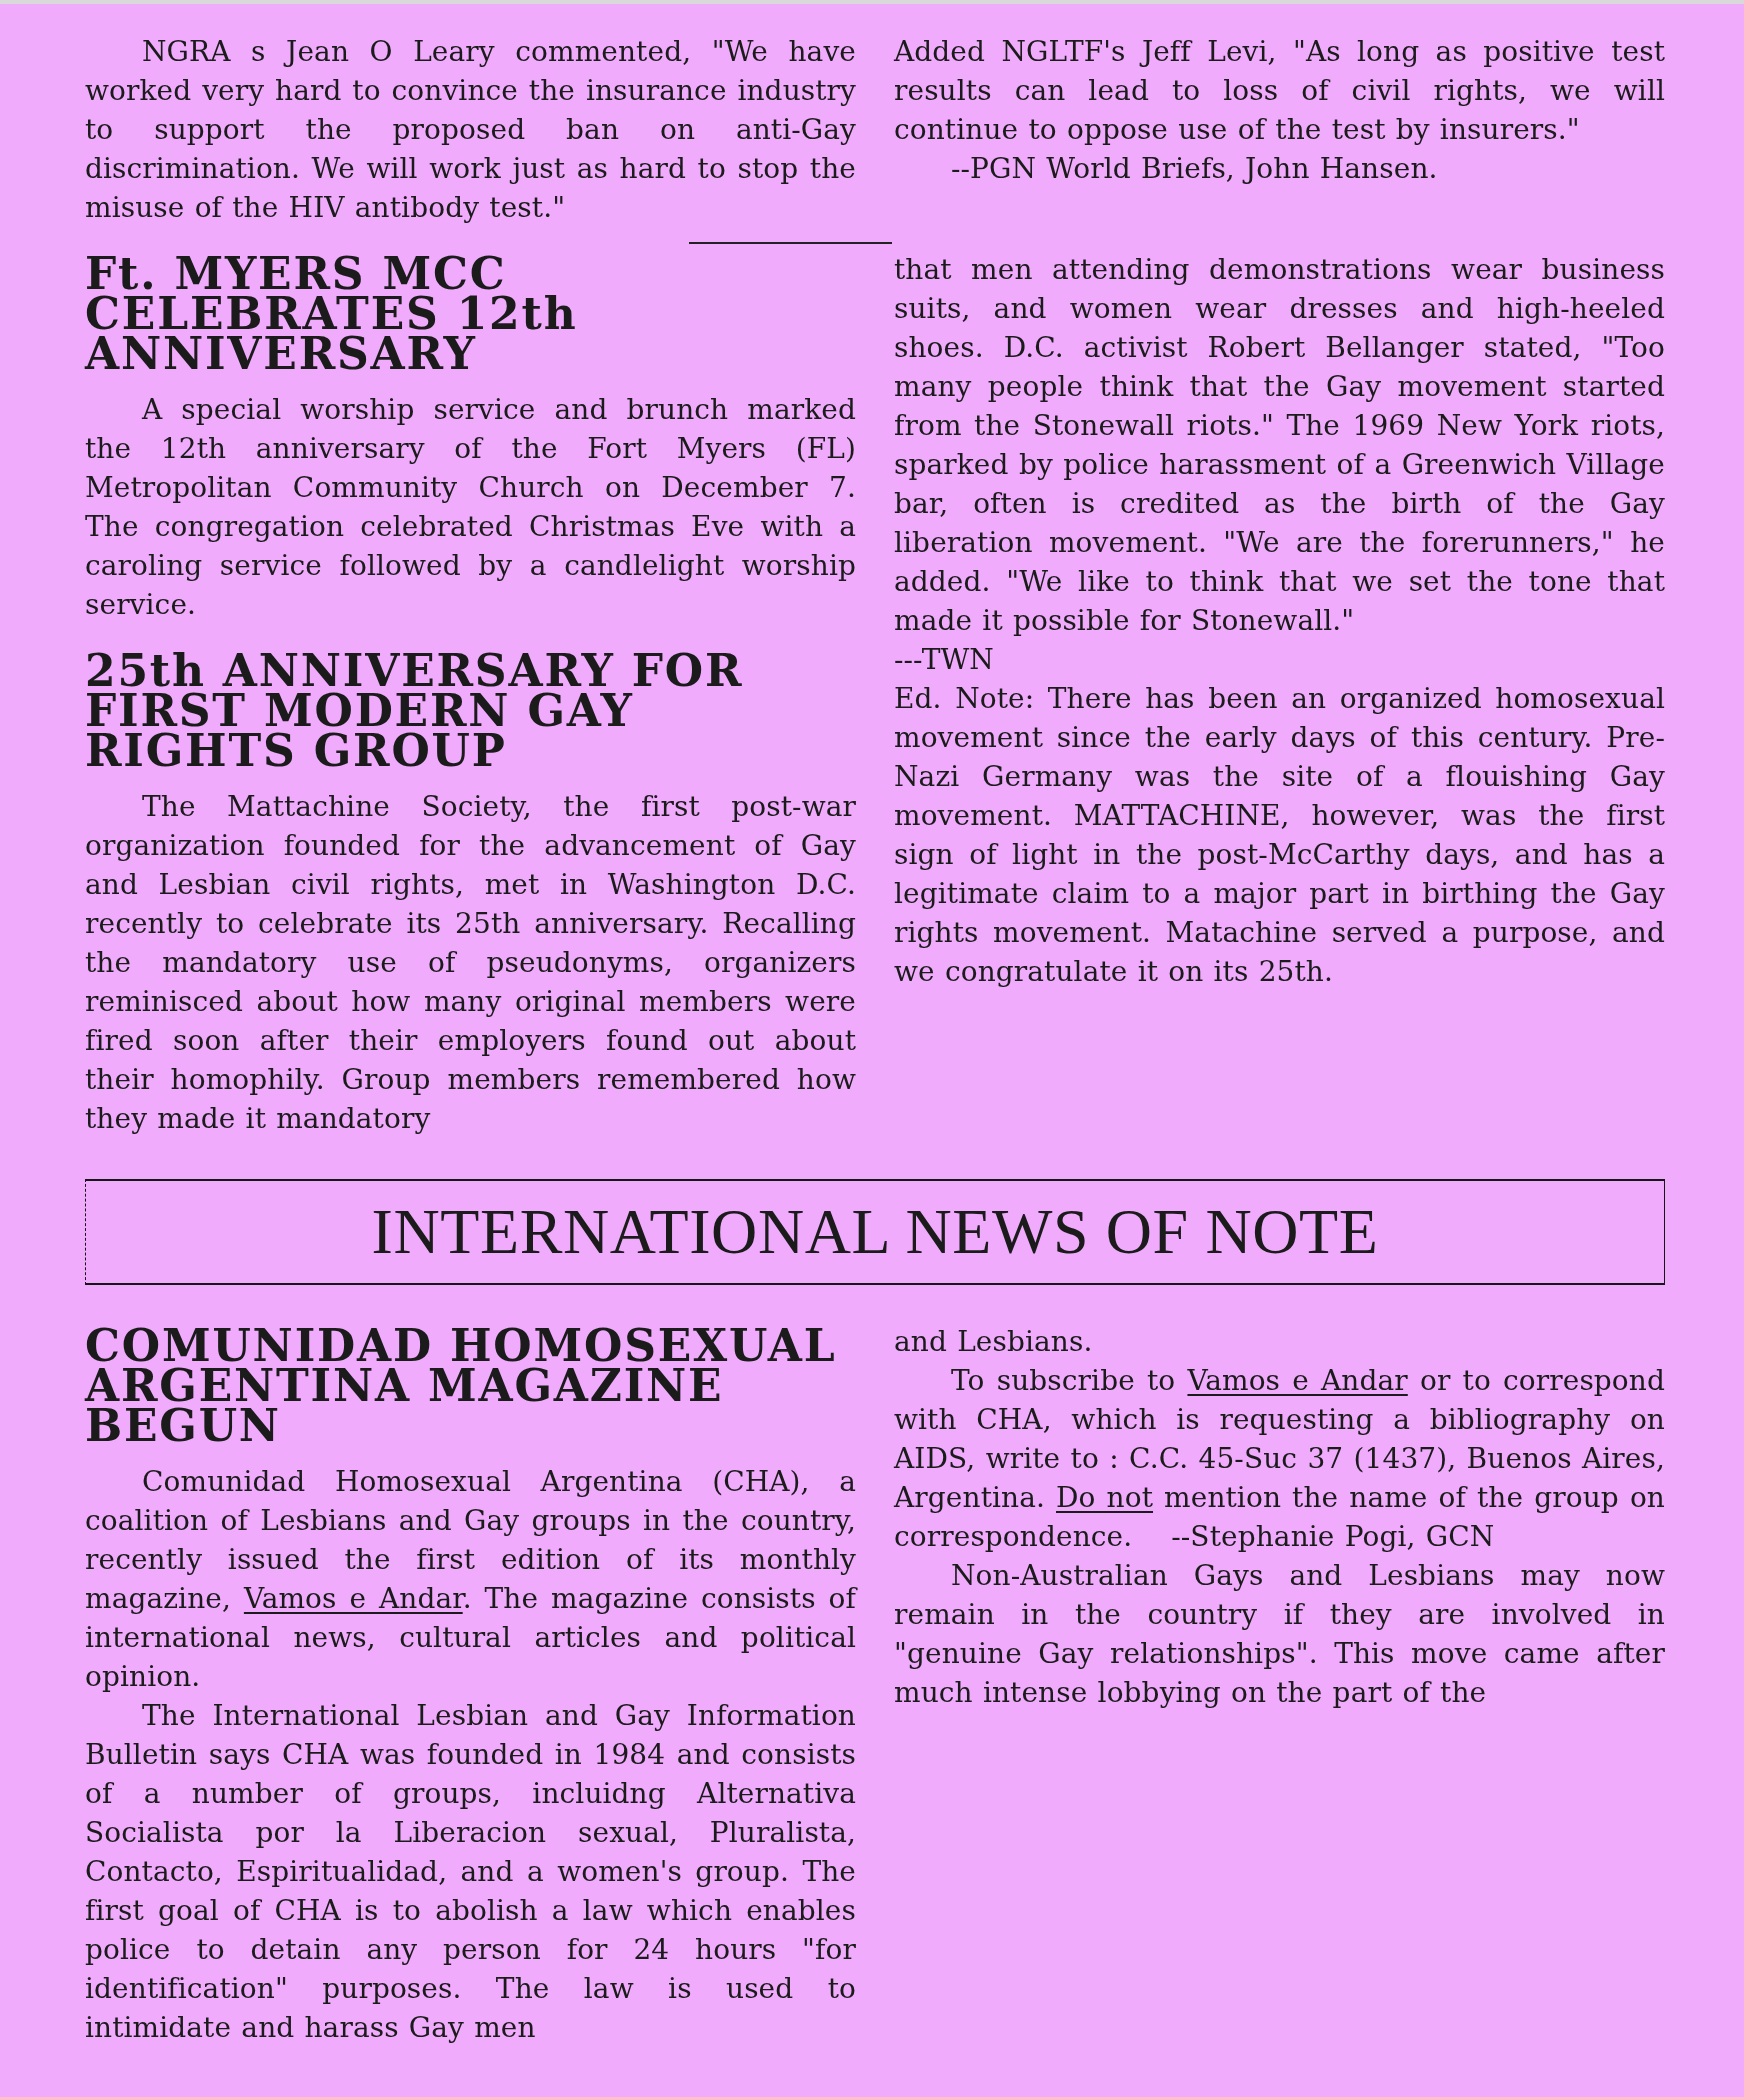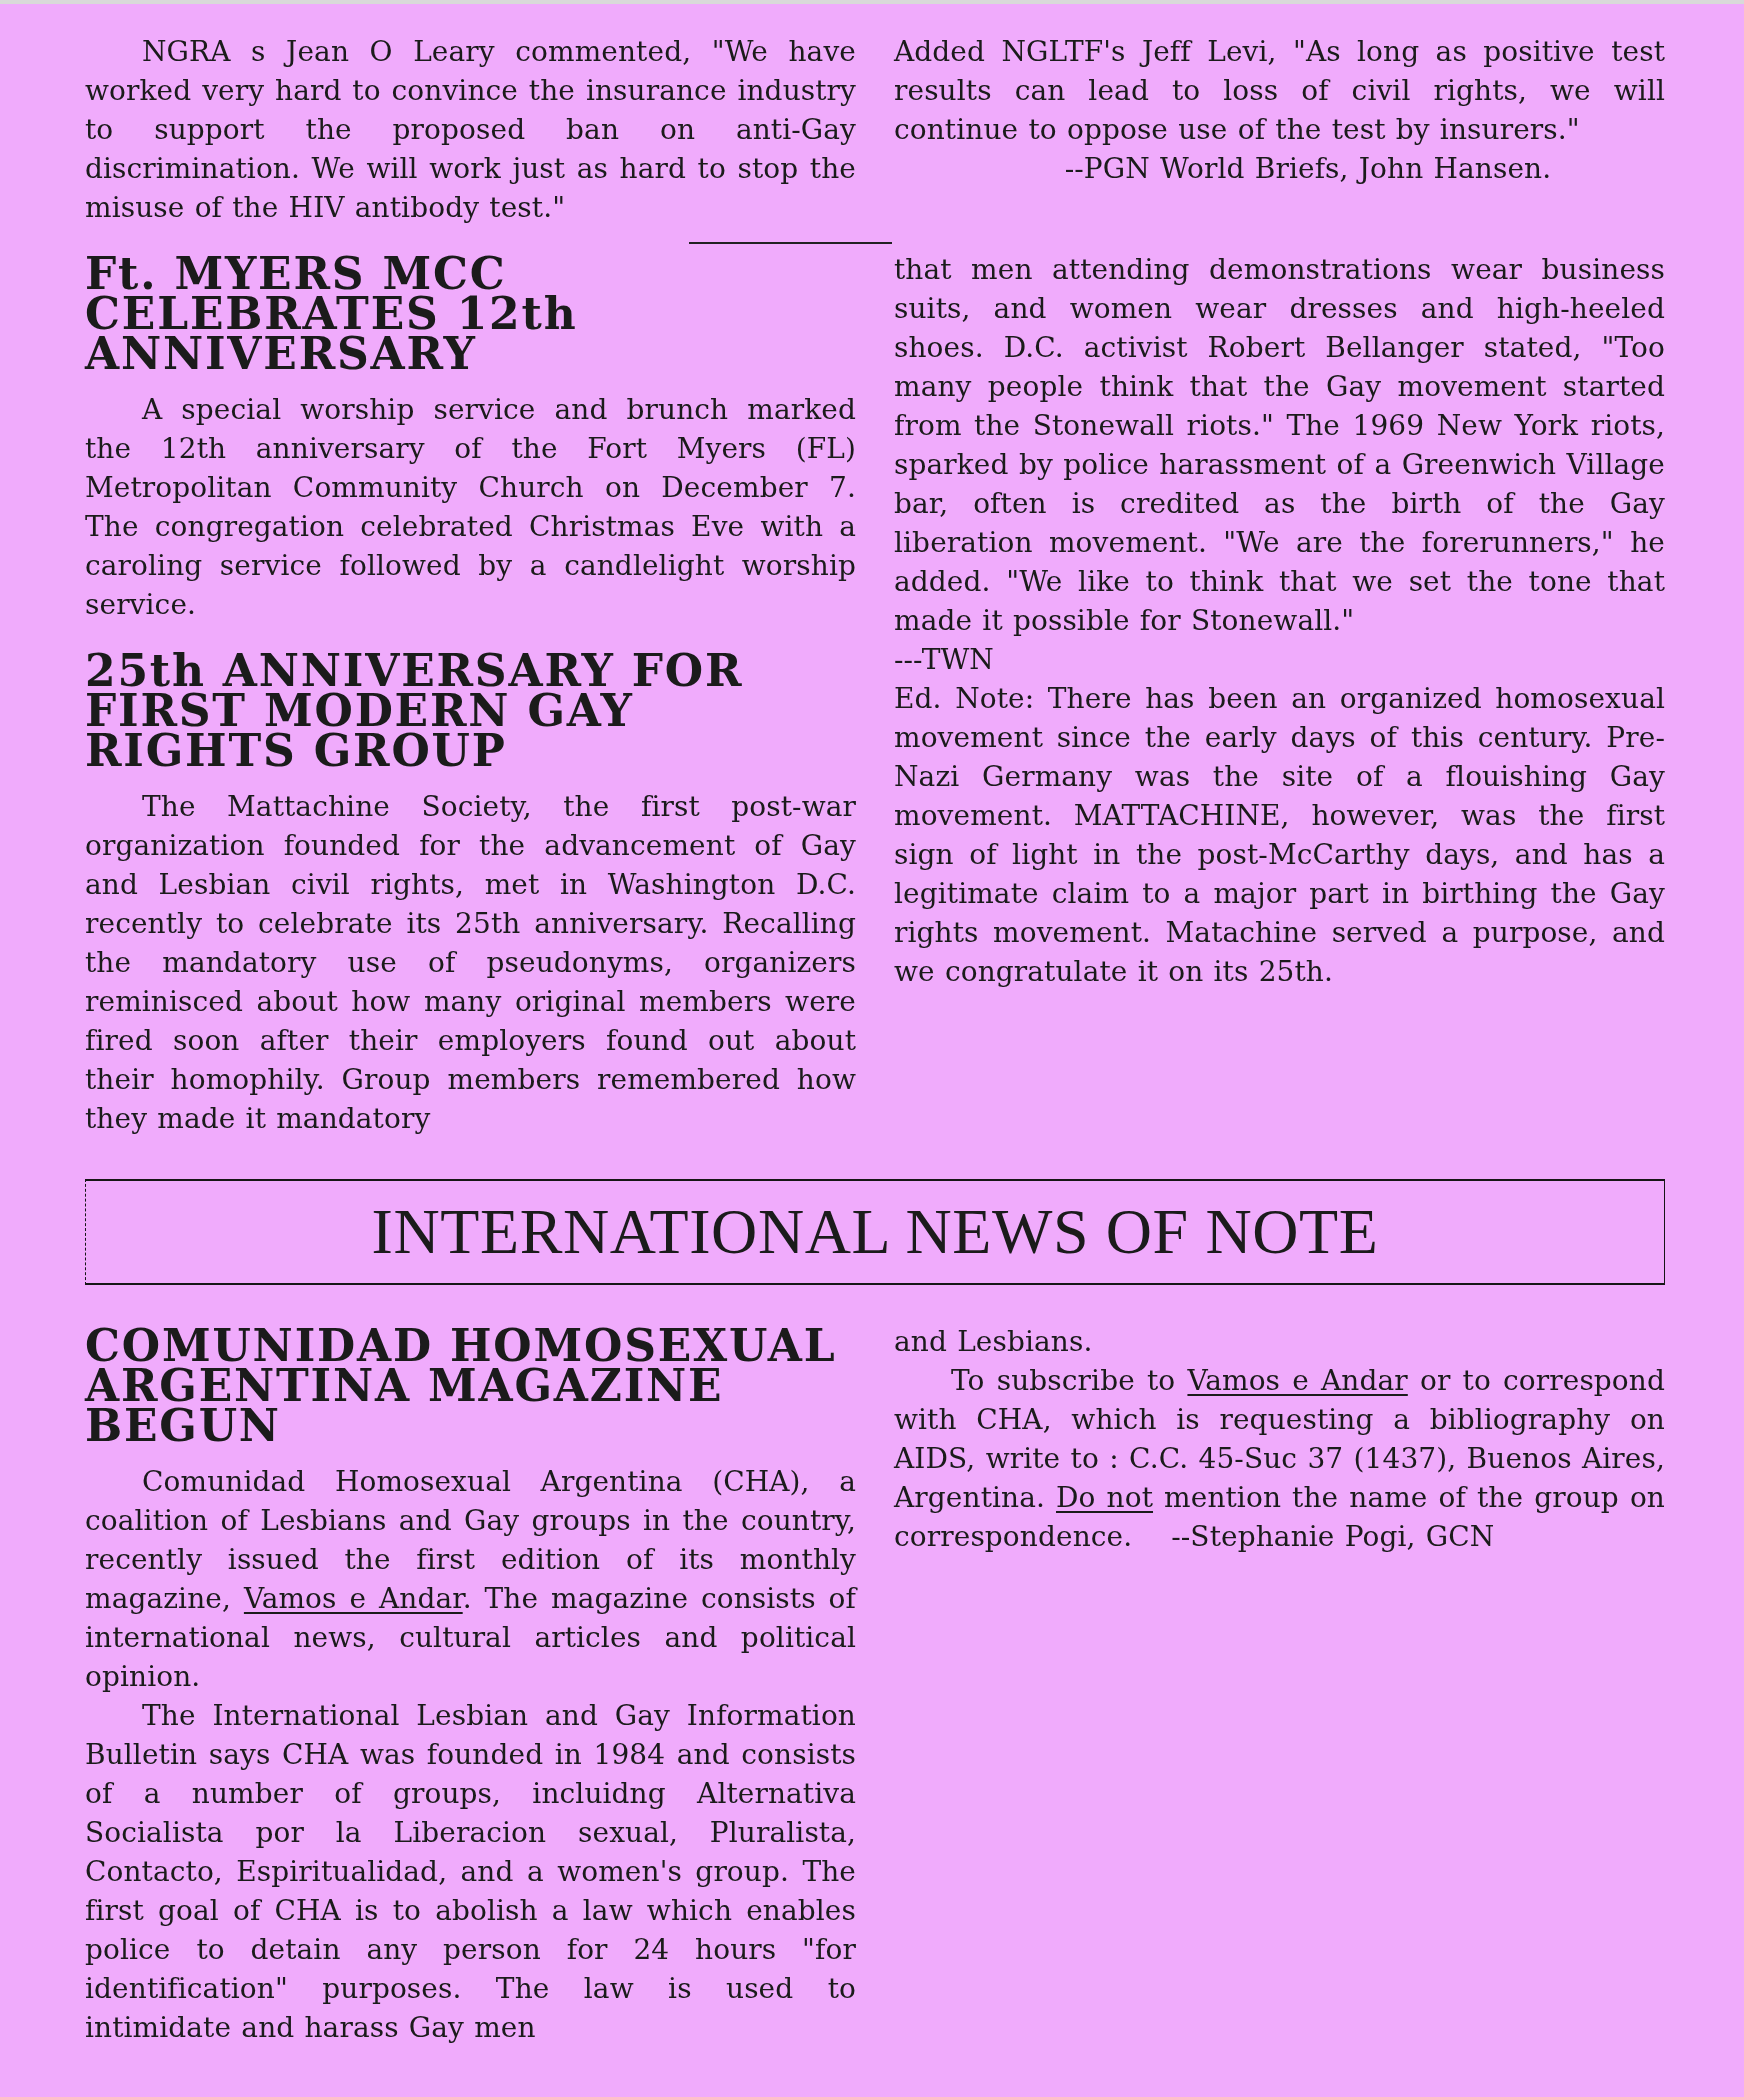--- a/index.html
+++ b/index.html
@@ -30,21 +30,21 @@
     line-height: 39px;
     letter-spacing: 0.1px;
     word-spacing: 1.2px;
     text-align: justify;
     margin: 0;
     hyphens: auto;
   }
   p.indent { text-indent: 57px; }
   .byline {
     text-indent: 57px;
-    text-align: center;
+    text-align: left;
   }
   .credit { text-align: left; }
 
   .headline {
     font-family: "DejaVu Serif", serif;
     font-weight: bold;
     font-size: 44px;
     line-height: 40px;
     letter-spacing: 1.8px;
     margin: 27px 0 16px 0;
@@ -121,17 +121,18 @@
 
   <section class="columns">
     <div class="col">
       <h2 class="headline">COMUNIDAD HOMOSEXUAL ARGENTINA MAGAZINE BEGUN</h2>
       <p class="body indent"><span>Comunidad Homosexual Argentina (CHA), a coalition of Lesbians and Gay groups in the country, recently issued the first edition of its monthly magazine, </span><span class="u">Vamos e Andar</span><span>.  The magazine consists of international news, cultural articles and political opinion.</span></p>
       <p class="body indent">The International Lesbian and Gay Information Bulletin says CHA was founded in 1984 and consists of a number of groups, incluidng Alternativa Socialista por la Liberacion sexual, Pluralista, Contacto, Espiritualidad, and a women's group. The first goal of CHA is to abolish a law which enables police to detain any person for 24 hours "for identification" purposes. The law is used to intimidate and harass Gay men</p>
     </div>
     <div class="col">
       <p class="body">and Lesbians.</p>
       <p class="body indent"><span>To subscribe to </span><span class="u">Vamos e Andar</span><span> or to correspond with CHA, which is requesting a bibliography on AIDS, write to : C.C. 45-Suc 37 (1437), Buenos Aires, Argentina. </span><span class="u">Do not</span><span> mention the name of the group on correspondence.</span><span class="byline-inline">--Stephanie Pogi, GCN</span></p>
+      <p class="body indent">Non-Australian Gays and Lesbians may now remain in the country if they are involved in "genuine Gay relationships".  This move came after much intense lobbying on the part of the</p>
     </div>
   </section>
 
 </div>
 
 
 </body></html>

